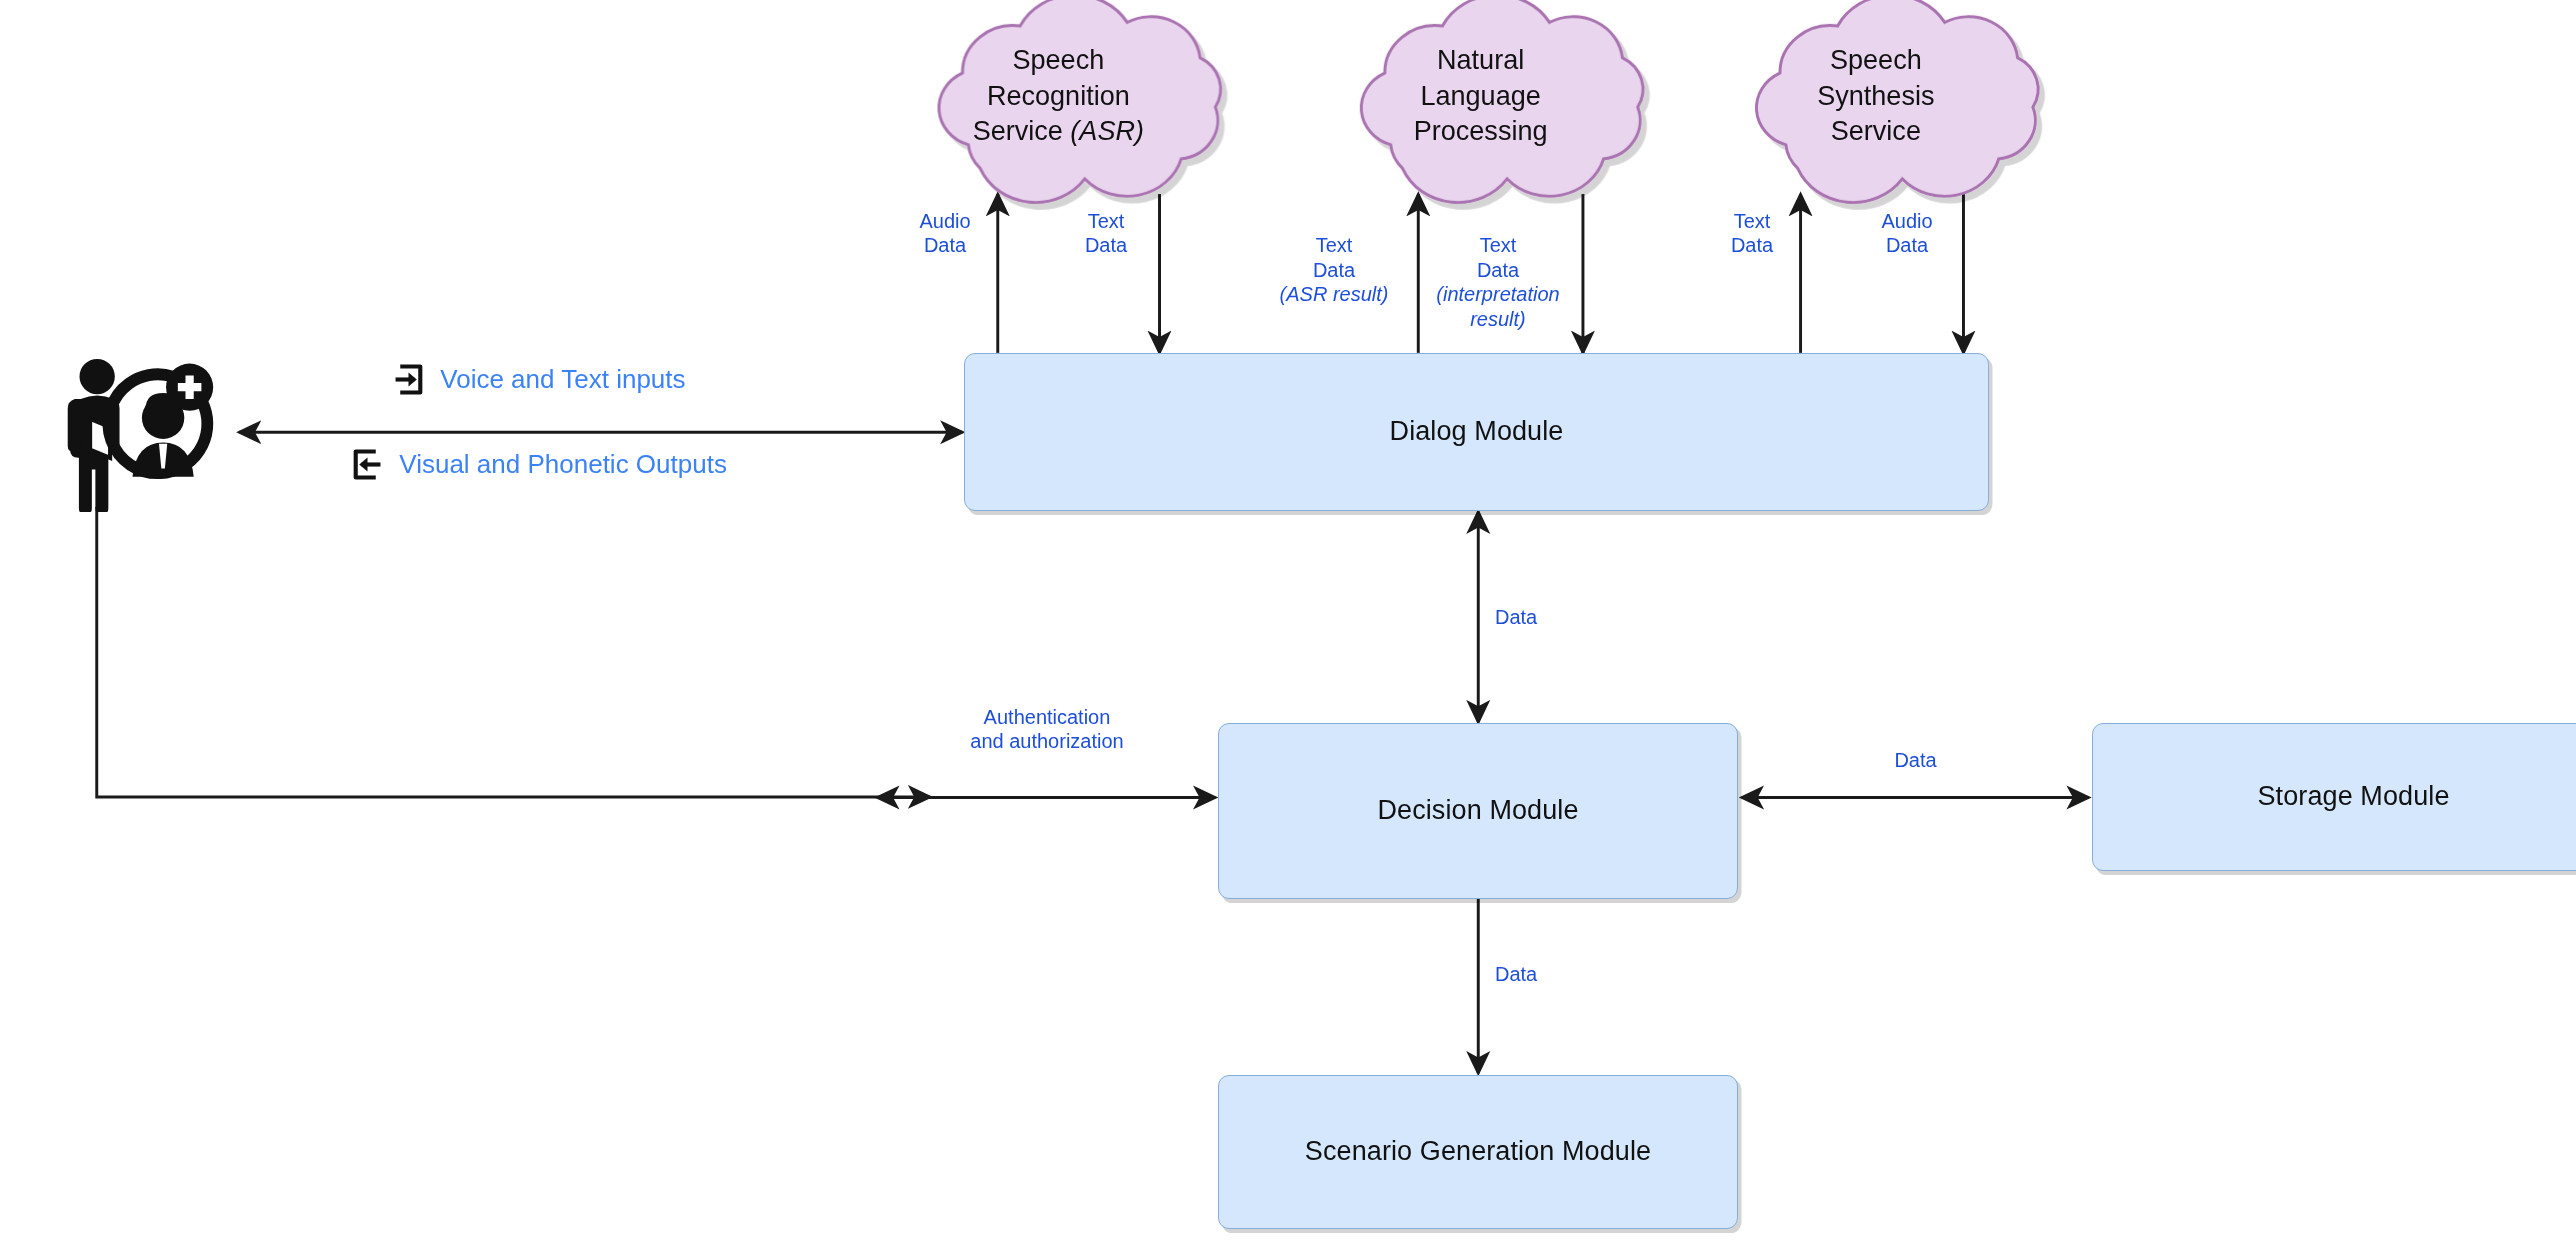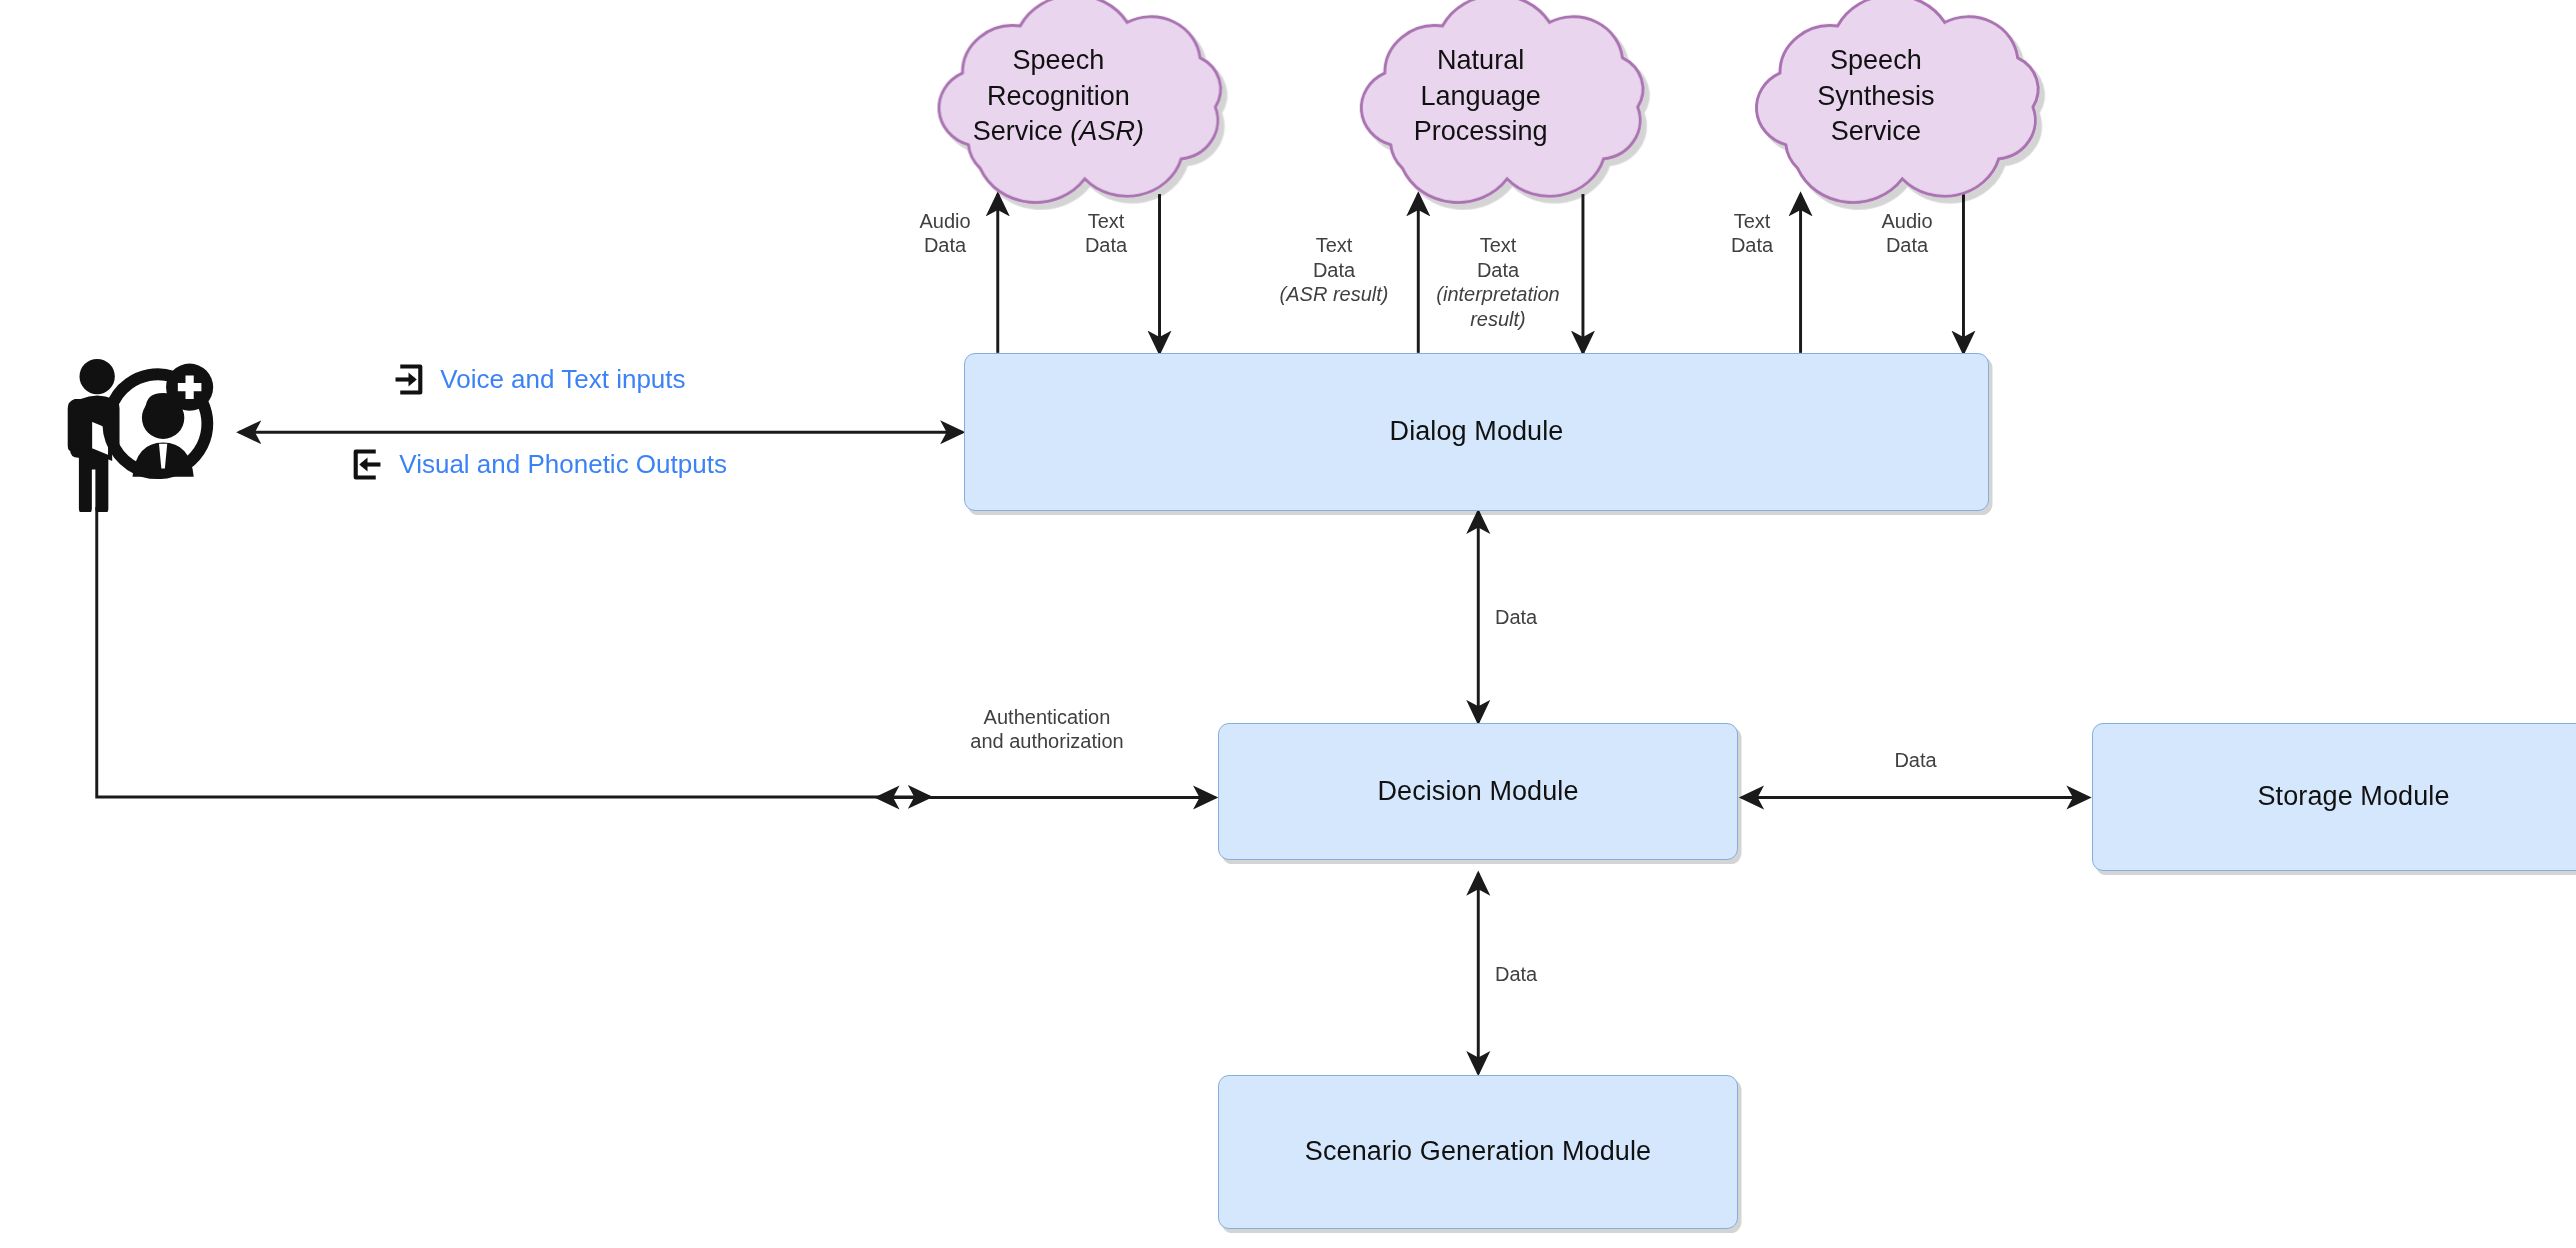--- a/index.html
+++ b/index.html
@@ -6,21 +6,21 @@
   html,body{margin:0;padding:0;background:#ffffff;}
   body{width:2576px;height:1248px;position:relative;overflow:hidden;
        font-family:"Liberation Sans","DejaVu Sans",sans-serif;color:#000;}
   #stage{position:absolute;left:0;top:0;width:2576px;height:1248px;margin-left:45px;}
   svg.layer{position:absolute;left:0;top:0;width:2576px;height:1248px;overflow:visible;}
   .node{position:absolute;box-sizing:border-box;display:flex;align-items:center;
         justify-content:center;text-align:center;}
   .box{background:#d4e7fc;border:1.8px solid #86aedc;border-radius:11px;
        box-shadow:3.5px 4.1px 0 rgba(0,0,0,0.17);}
   .box .lbl{font-size:27px;line-height:1.15;color:#111;letter-spacing:0.1px;}
-  .edge-label{position:absolute;font-size:20px;line-height:1.22;color:#404040;
+  .edge-label{position:absolute;font-size:20px;line-height:1.22;color:#1d4ed8;
               text-align:center;white-space:pre-line;}
   .edge-label .it{font-style:italic;display:block;}
   .io-row{position:absolute;display:flex;align-items:center;gap:15.3px;}
   .io-row .io-text{font-size:26px;color:#3b82f6;white-space:nowrap;}
   .io-icon{width:33px;height:33px;flex:0 0 33px;}
   #actor{position:absolute;}
 </style>
 </head>
 <body>
 
@@ -141,21 +141,21 @@
       <path d="M28 16 L14 28 L28 40 Z" fill="#111"></path>
     </svg>
     <span class="io-text">Visual and Phonetic Outputs</span>
   </div>
 
   <div class="node box" style="left:919px;top:353px;width:1025px;height:158px;">
     <span class="lbl">Dialog Module</span>
   </div>
 
 
-  <div class="node box" style="left:1173px;top:723px;width:520px;height:137px;">
+  <div class="node box" style="left:1173px;top:723px;width:520px;height:176px;">
     <span class="lbl">Decision Module</span>
   </div>
 
   <div class="node box" style="left:1173px;top:1075px;width:520px;height:154px;">
     <span class="lbl">Scenario Generation Module</span>
   </div>
 
   <div class="node box" style="left:2047px;top:723px;width:523px;height:148px;">
     <span class="lbl">Storage Module</span>
   </div>

